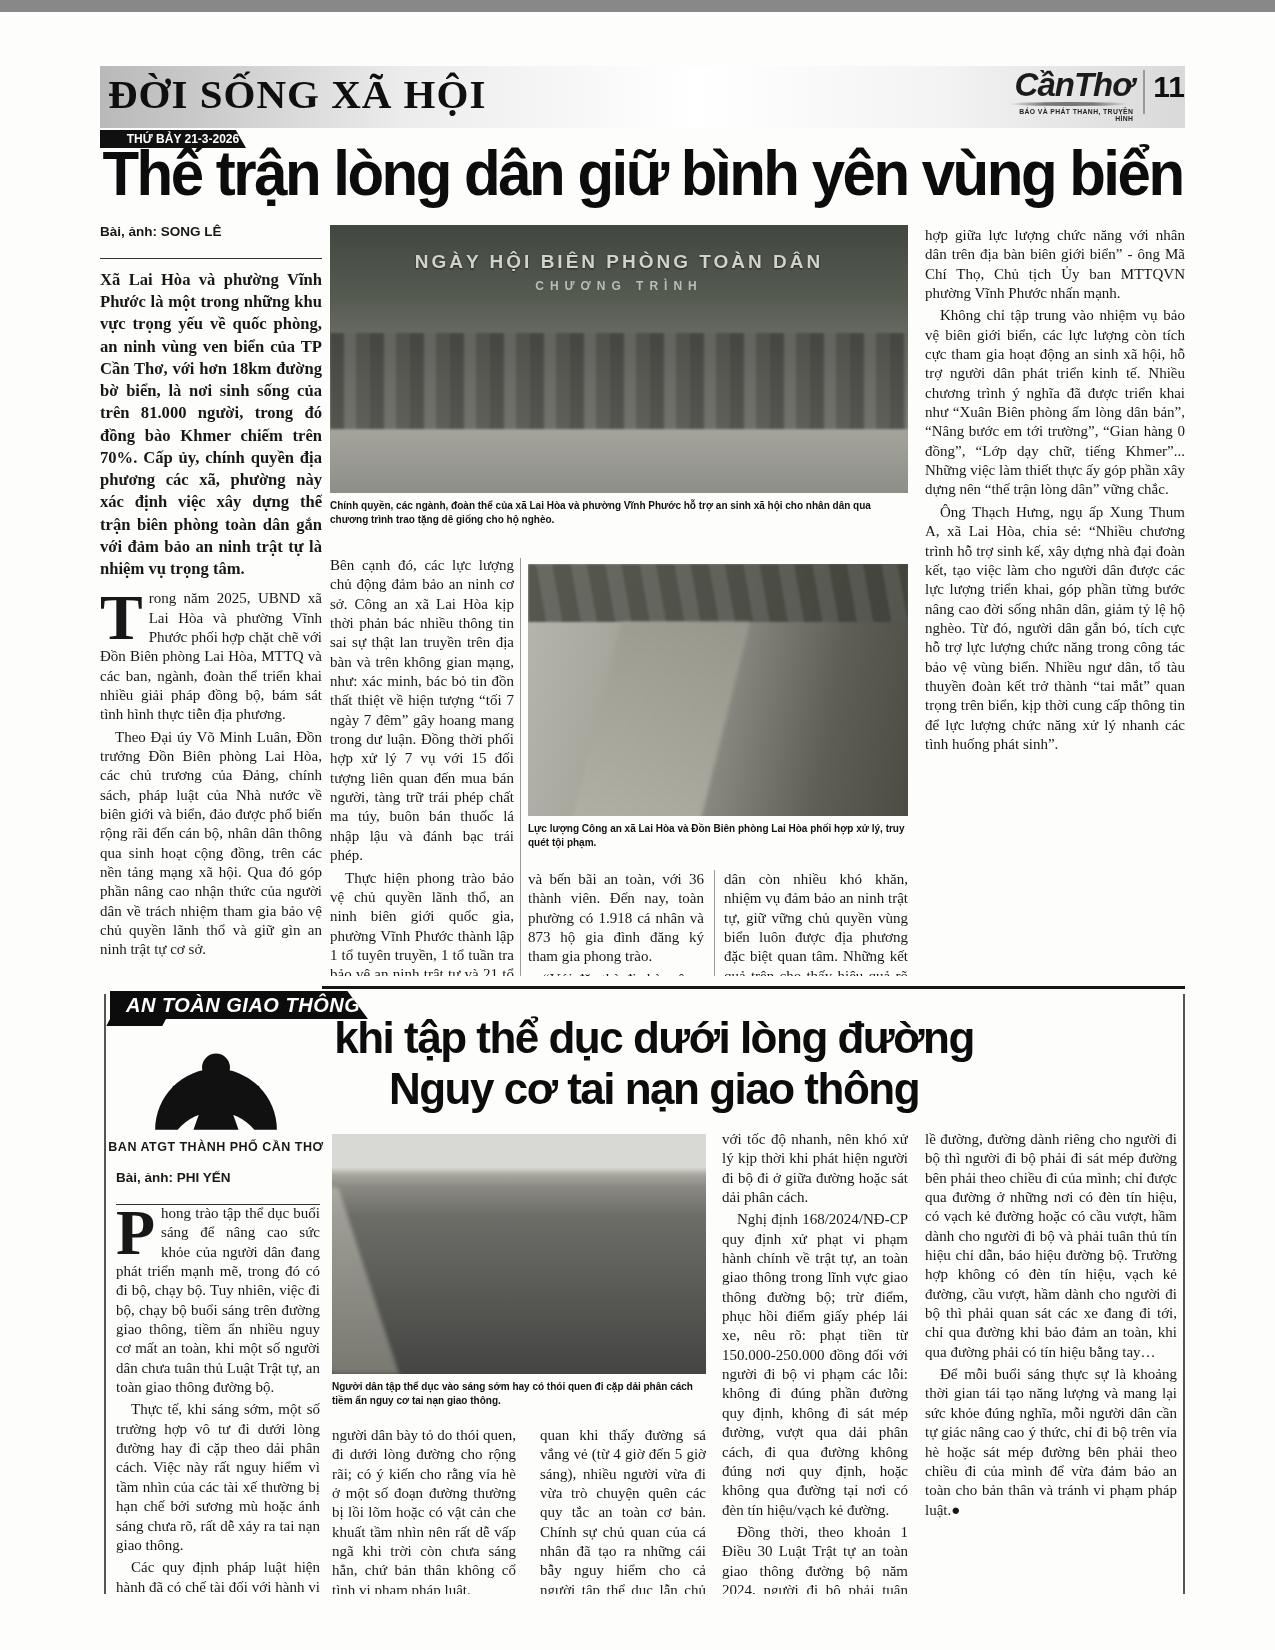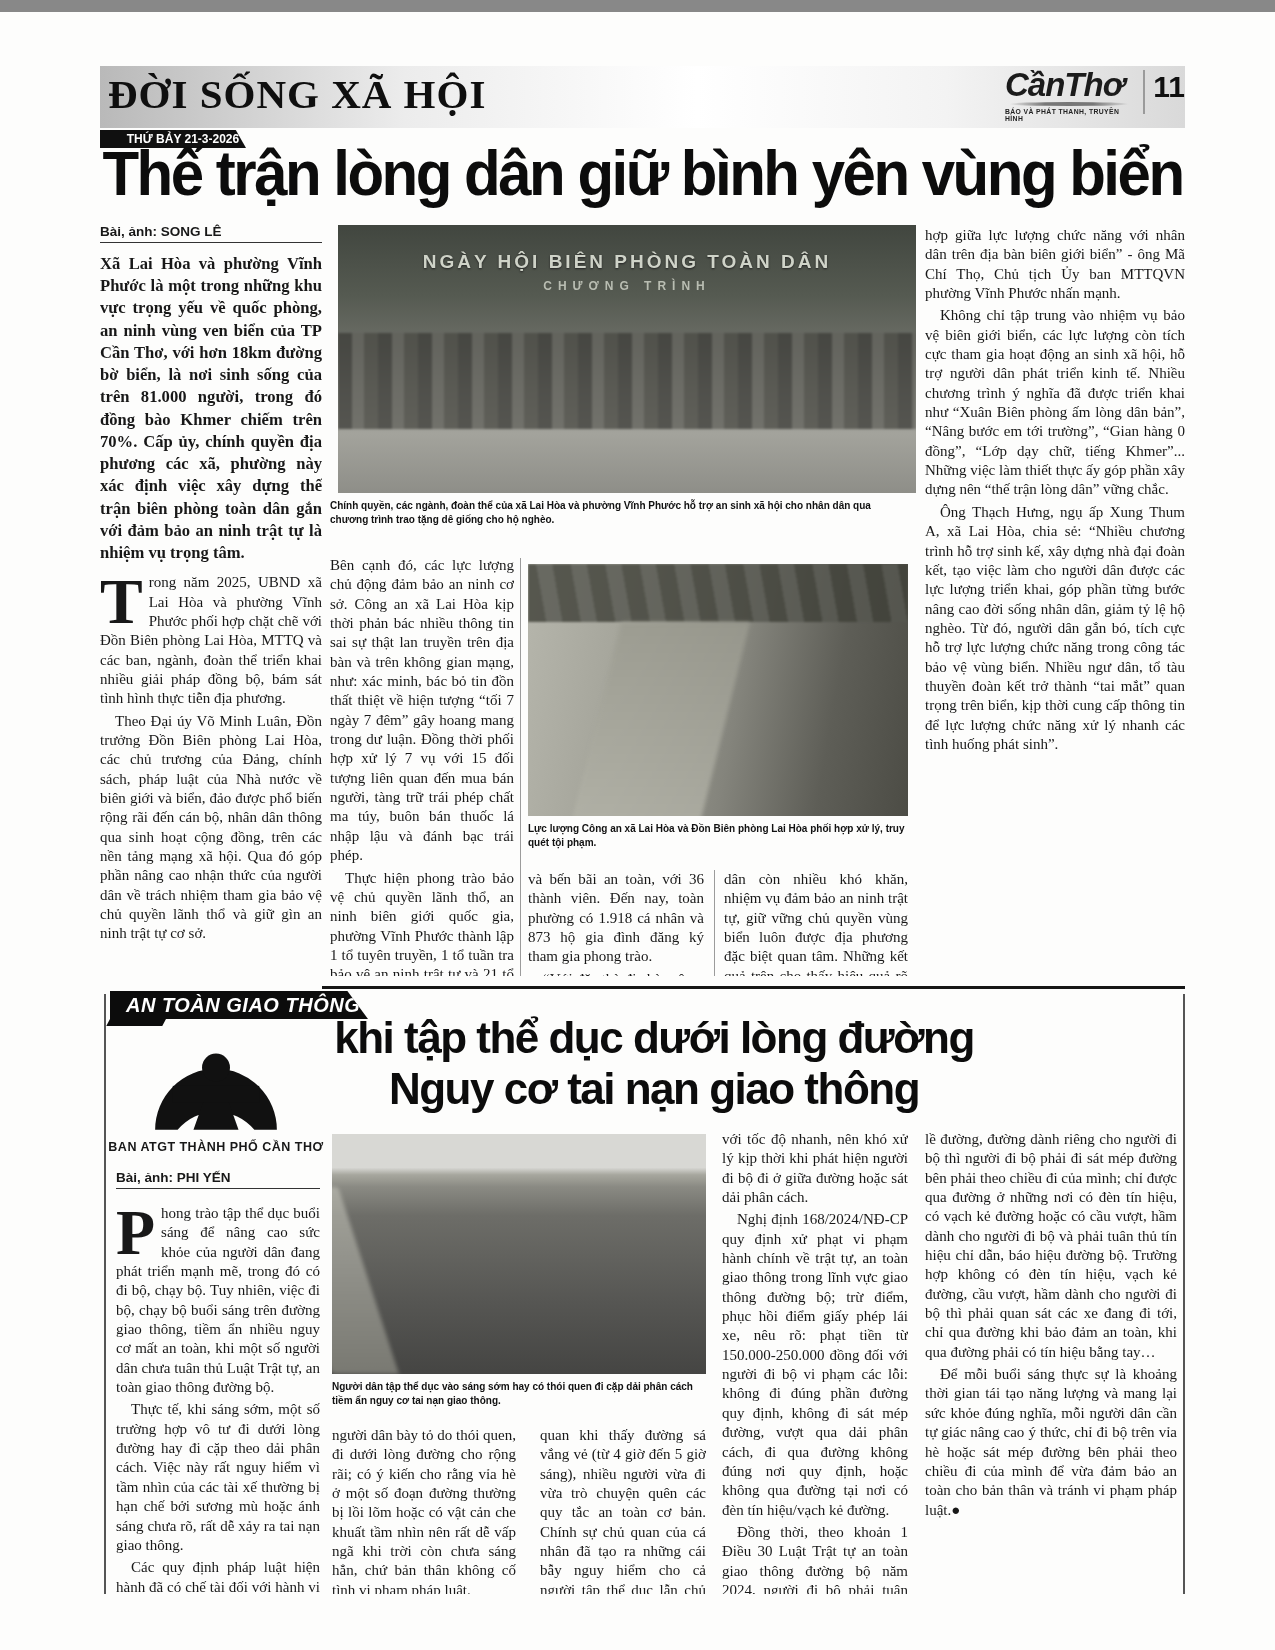--- a/index.html
+++ b/index.html
@@ -4,40 +4,40 @@
 <style>
   html,body{margin:0;padding:0;background:#888;}
   #page{position:relative;width:1275px;height:1650px;background:#fdfdfc;margin:12px auto;
         font-family:"Liberation Serif",serif;color:#181818;overflow:hidden;}
   
   .hdr-band{position:absolute;left:100px;top:54px;width:1085px;height:62px;
     background:linear-gradient(90deg,#b9b9b9 0%,#ececec 28%,#ffffff 55%,#f3f3f3 78%,#d9d9d9 100%);}
   .section-title{position:absolute;left:108px;top:58px;font-family:"Liberation Serif",serif;
     font-weight:bold;font-size:41px;letter-spacing:1px;color:#0f0f0f;}
   .brand{position:absolute;left:1005px;top:56px;width:180px;display:flex;align-items:flex-start;}
-  .brand-left{text-align:left;}
+  .brand-left{text-align:right;}
   .brand-name{font-family:"Liberation Sans",sans-serif;font-style:italic;font-weight:900;
     font-size:33px;letter-spacing:-1px;color:#1b1b1b;line-height:1;}
   .brand-swoosh{height:4px;width:120px;margin:1px auto 2px auto;
     background:linear-gradient(90deg,transparent,#777 30%,#777 70%,transparent);border-radius:50%;}
   .brand-tagline{font-family:"Liberation Sans",sans-serif;font-weight:bold;font-size:6.8px;
     letter-spacing:.4px;color:#222;}
   .brand-div{width:2px;height:44px;background:#9a9a9a;margin:2px 8px 0 10px;}
   .page-num{font-family:"Liberation Sans",sans-serif;font-weight:900;font-size:30px;color:#101010;margin-top:2px;}
   .date-bar{position:absolute;left:100px;top:118px;width:146px;height:18px;background:#101010;
     color:#fff;font-family:"Liberation Sans",sans-serif;font-weight:bold;font-size:12px;
     line-height:18px;padding-left:20px;box-sizing:border-box;
     clip-path:polygon(0 0,93% 0,100% 100%,0 100%);text-align:center;}
   
   .headline1{position:absolute;left:100px;top:128px;width:1085px;text-align:center;
     font-family:"Liberation Sans",sans-serif;font-weight:900;font-size:60px;
     letter-spacing:-2.5px;color:#0c0c0c;line-height:1.05;transform:scaleY(1.06);transform-origin:top;}
   
   .byline{font-family:"Liberation Sans",sans-serif;font-weight:bold;font-size:13.5px;
-    border-bottom:1.5px solid #333;padding-bottom:3px;}
+    border-bottom:1.5px solid #333;padding-bottom:19px;}
   .col{position:absolute;overflow:hidden;text-align:justify;}
   .col p{margin:0 0 3px 0;font-size:15px;line-height:1.29;text-indent:15px;}
   .col p.noind{text-indent:0;}
   .lead p{font-weight:bold;font-size:16.6px;line-height:1.34;text-indent:0;}
   .dropcap{float:left;font-family:"Liberation Serif",serif;font-weight:bold;font-size:64px;
     line-height:.78;padding:4px 6px 0 0;}
   .caption{position:absolute;font-family:"Liberation Sans",sans-serif;font-weight:bold;
     font-size:10px;line-height:1.35;color:#111;text-align:left;}
   
   .photo{position:absolute;overflow:hidden;}
@@ -95,21 +95,21 @@
 
   <div class="col" style="left:100px;top:212px;width:222px;height:752px;">
     <div class="byline">Bài, ảnh: SONG LÊ</div>
     <div class="lead" style="margin-top:10px;">
       <p class="noind">Xã Lai Hòa và phường Vĩnh Phước là một trong những khu vực trọng yếu về quốc phòng, an ninh vùng ven biển của TP Cần Thơ, với hơn 18km đường bờ biển, là nơi sinh sống của trên 81.000 người, trong đó đồng bào Khmer chiếm trên 70%. Cấp ủy, chính quyền địa phương các xã, phường này xác định việc xây dựng thế trận biên phòng toàn dân gắn với đảm bảo an ninh trật tự là nhiệm vụ trọng tâm.</p>
     </div>
     <p class="noind" style="margin-top:9px;"><span class="dropcap">T</span><span>rong năm 2025, UBND xã Lai Hòa và phường Vĩnh Phước phối hợp chặt chẽ với Đồn Biên phòng Lai Hòa, MTTQ và các ban, ngành, đoàn thể triển khai nhiều giải pháp đồng bộ, bám sát tình hình thực tiễn địa phương.</span></p>
     <p>Theo Đại úy Võ Minh Luân, Đồn trưởng Đồn Biên phòng Lai Hòa, các chủ trương của Đảng, chính sách, pháp luật của Nhà nước về biên giới và biển, đảo được phổ biến rộng rãi đến cán bộ, nhân dân thông qua sinh hoạt cộng đồng, trên các nền tảng mạng xã hội. Qua đó góp phần nâng cao nhận thức của người dân về trách nhiệm tham gia bảo vệ chủ quyền lãnh thổ và giữ gìn an ninh trật tự cơ sở.</p>
   </div>
 
-  <div class="photo photo1" style="left:338px;top:213px;width:578px;height:268px;">
+  <div class="photo photo1" style="left:330px;top:213px;width:578px;height:268px;">
     <div class="p1-banner">NGÀY HỘI BIÊN PHÒNG TOÀN DÂN</div>
     <div class="p1-banner2">CHƯƠNG TRÌNH</div>
     <div class="p1-people"></div>
   </div>
   <div class="caption" style="left:330px;top:487px;width:578px;height:44px;">Chính quyền, các ngành, đoàn thể của xã Lai Hòa và phường Vĩnh Phước hỗ trợ an sinh xã hội cho nhân dân qua chương trình trao tặng dê giống cho hộ nghèo.</div>
 
   <div class="col" style="left:330px;top:544px;width:184px;height:420px;">
     <p class="noind">Bên cạnh đó, các lực lượng chủ động đảm bảo an ninh cơ sở. Công an xã Lai Hòa kịp thời phản bác nhiều thông tin sai sự thật lan truyền trên địa bàn và trên không gian mạng, như: xác minh, bác bỏ tin đồn thất thiệt về hiện tượng “tối 7 ngày 7 đêm” gây hoang mang trong dư luận. Đồng thời phối hợp xử lý 7 vụ với 15 đối tượng liên quan đến mua bán người, tàng trữ trái phép chất ma túy, buôn bán thuốc lá nhập lậu và đánh bạc trái phép.</p>
     <p>Thực hiện phong trào bảo vệ chủ quyền lãnh thổ, an ninh biên giới quốc gia, phường Vĩnh Phước thành lập 1 tổ tuyên truyền, 1 tổ tuần tra bảo vệ an ninh trật tự và 21 tổ tự quản an ninh trật tự, với 105 thành viên. Đồng thời thành lập 1 tổ hợp tác tàu thuyền đánh bắt thủy sản</p>
   </div>

